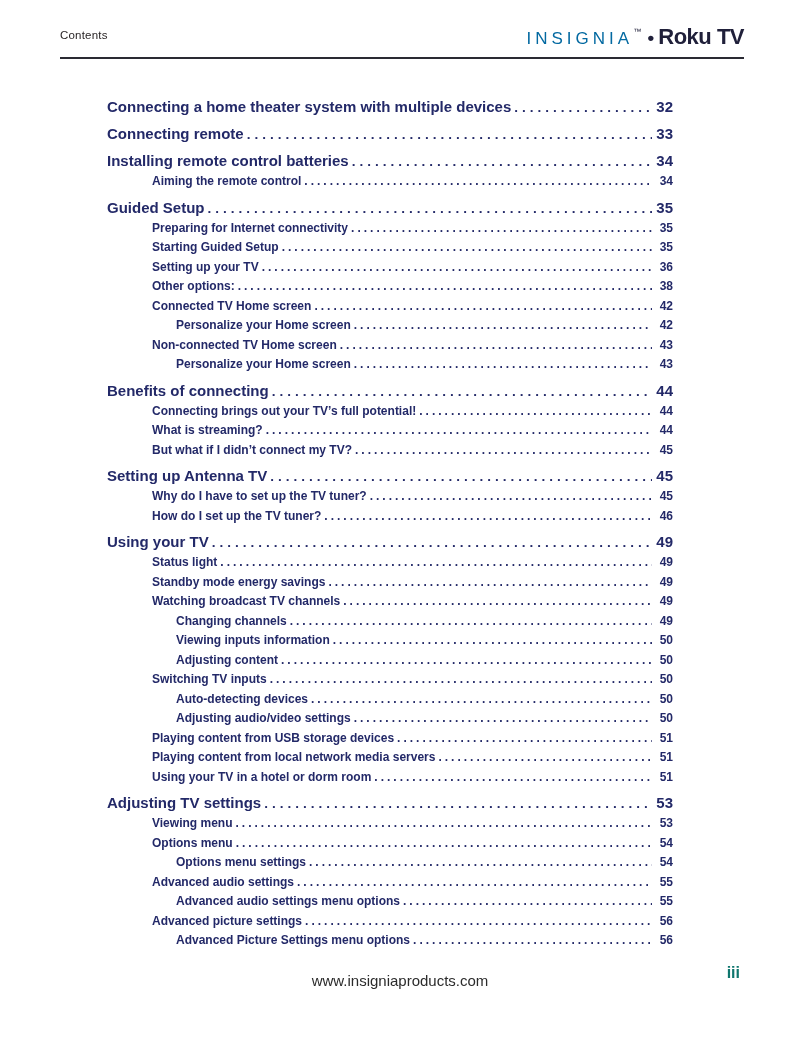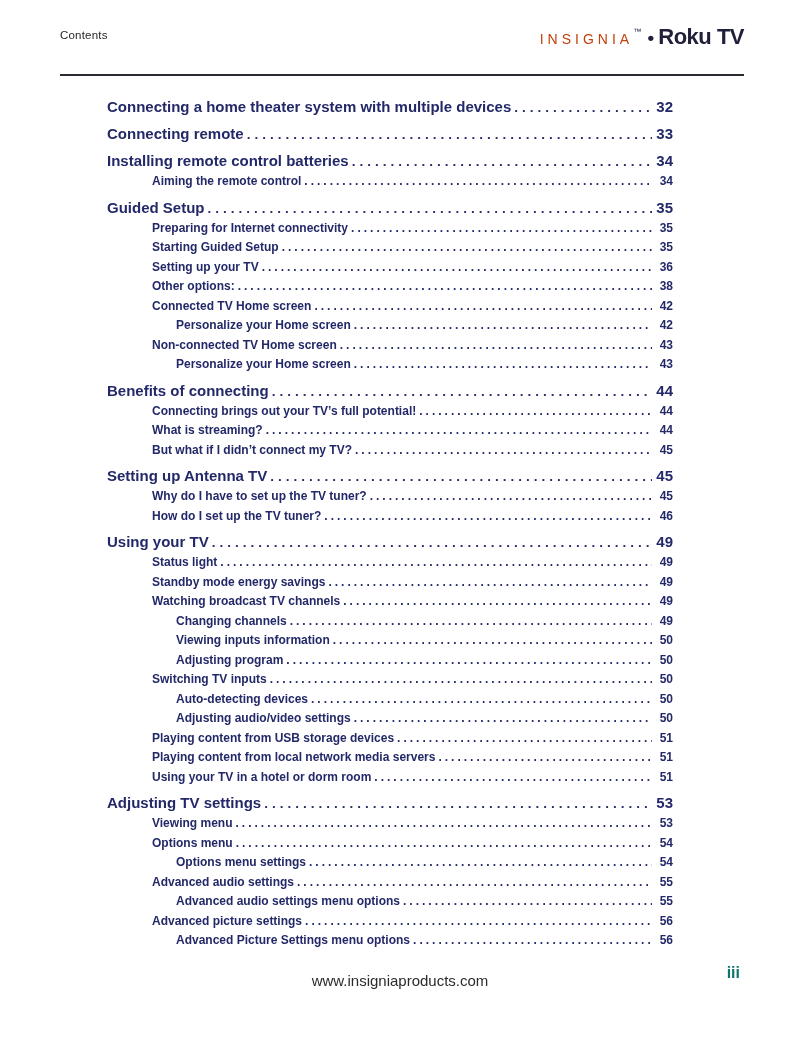--- a/index.html
+++ b/index.html
@@ -10,29 +10,29 @@
     font-family: "Liberation Sans", sans-serif;
     overflow: hidden;
   }
   .page { position: absolute; inset: 0; background: #ffffff; }
 
   
   .header {
     position: absolute; left: 60px; right: 56px; top: 24px;
     display: flex; justify-content: space-between; align-items: flex-end;
     border-bottom: 2px solid #2a2a33;
-    padding-bottom: 24px;
+    padding-bottom: 7px;
   }
   .contents-label {
     font-size: 11.5px; color: #231f20; letter-spacing: 0.2px;
     margin-bottom: 9px;
   }
   .brand { white-space: nowrap; color: #20203a; }
   .brand .insignia {
-    font-size: 14px; letter-spacing: 4px; font-weight: 400; color: #c2410c;
+    font-size: 17px; letter-spacing: 4px; font-weight: 400; color: #0369a1;
   }
   .brand .tm { font-size: 8px; vertical-align: 10px; letter-spacing: 0; }
   .brand .sep { font-size: 19px; font-weight: bold; margin: 0 4px 0 2px; }
   .brand .roku { font-size: 22px; font-weight: 800; letter-spacing: -0.5px; }
 
   
   .toc {
     position: absolute; left: 107px; top: 91px; width: 566px;
     color: #232968;
   }
@@ -198,21 +198,21 @@
         <span class="toc-title">Changing channels</span>
         <span class="leader"></span>
         <span class="toc-page">49</span>
       </div>
       <div class="toc-row level-3">
         <span class="toc-title">Viewing inputs information</span>
         <span class="leader"></span>
         <span class="toc-page">50</span>
       </div>
       <div class="toc-row level-3">
-        <span class="toc-title">Adjusting program</span>
+        <span class="toc-title">Adjusting content</span>
         <span class="leader"></span>
         <span class="toc-page">50</span>
       </div>
       <div class="toc-row level-2">
         <span class="toc-title">Switching TV inputs</span>
         <span class="leader"></span>
         <span class="toc-page">50</span>
       </div>
       <div class="toc-row level-3">
         <span class="toc-title">Auto-detecting devices</span>

